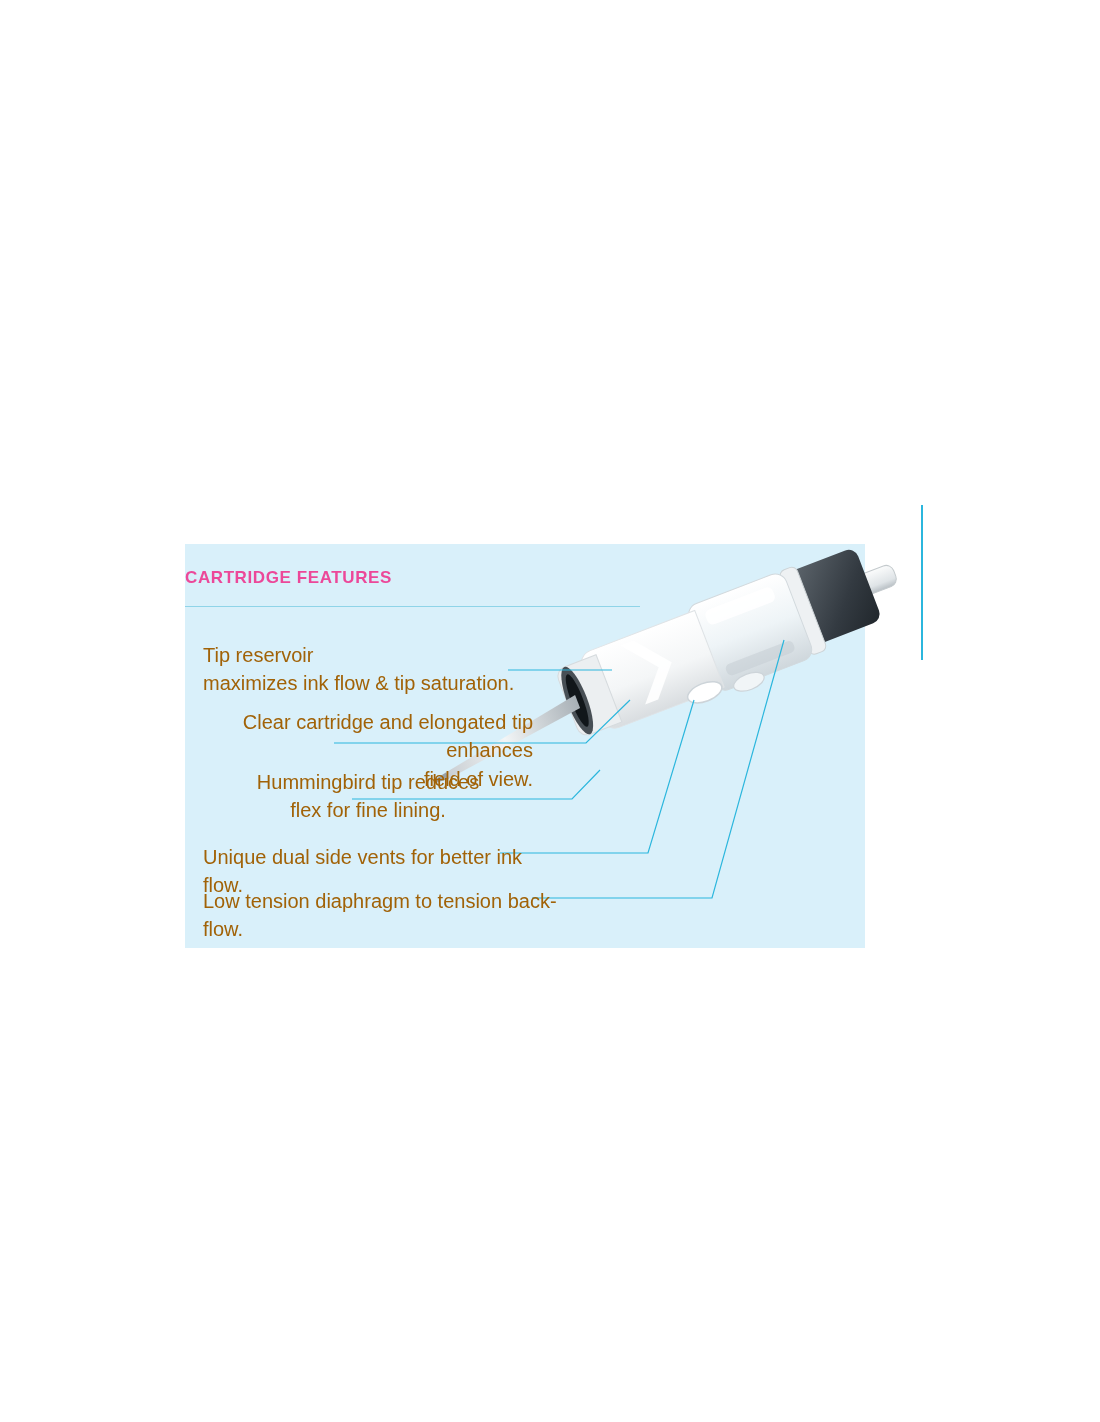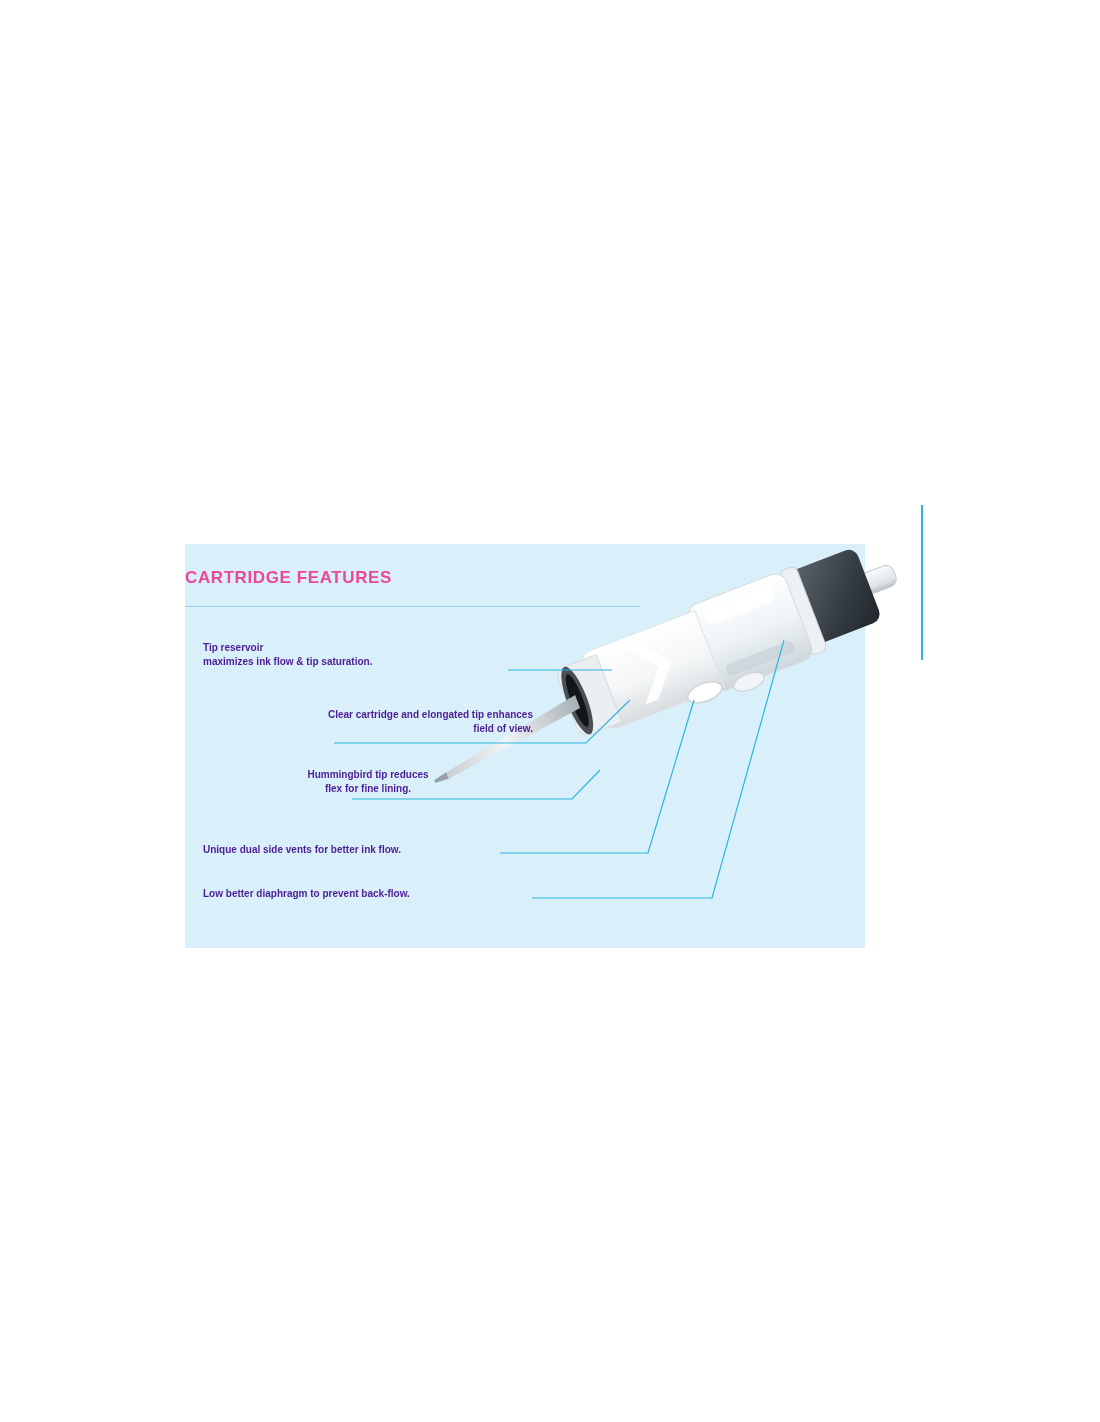--- a/index.html
+++ b/index.html
@@ -61,25 +61,24 @@
     left: 921px;
     top: 505px;
     width: 2px;
     height: 155px;
     background: #2bb6dd;
   }
 
   
   .feature {
     position: absolute;
-    font-size: 10px;
+    font-size: 20px;
     line-height: 1.42;
-    color: #4c1d95;
+    color: #a16207;
     white-space: pre-line;
-    font-weight: bold;
   }
   .f1 { left: 203px; top: 641px; width: 330px; }
   .f2 { left: 203px; top: 708px; width: 330px; text-align: right; }
   .f3 { left: 203px; top: 768px; width: 330px; text-align: center; }
   .f4 { left: 203px; top: 843px; width: 340px; }
   .f5 { left: 203px; top: 887px; width: 360px; }
 
   
   #leaders, #device {
     position: absolute;
@@ -169,15 +168,15 @@
 
   <div class="accent-vline"></div>
 
   <div class="feature f1">Tip reservoir
 maximizes ink flow &amp; tip saturation.</div>
   <div class="feature f2">Clear cartridge and elongated tip enhances
 field of view.</div>
   <div class="feature f3">Hummingbird tip reduces
 flex for fine lining.</div>
   <div class="feature f4">Unique dual side vents for better ink flow.</div>
-  <div class="feature f5">Low better diaphragm to prevent back-flow.</div>
+  <div class="feature f5">Low tension diaphragm to tension back-flow.</div>
 
 </div>
 
 </body></html>

